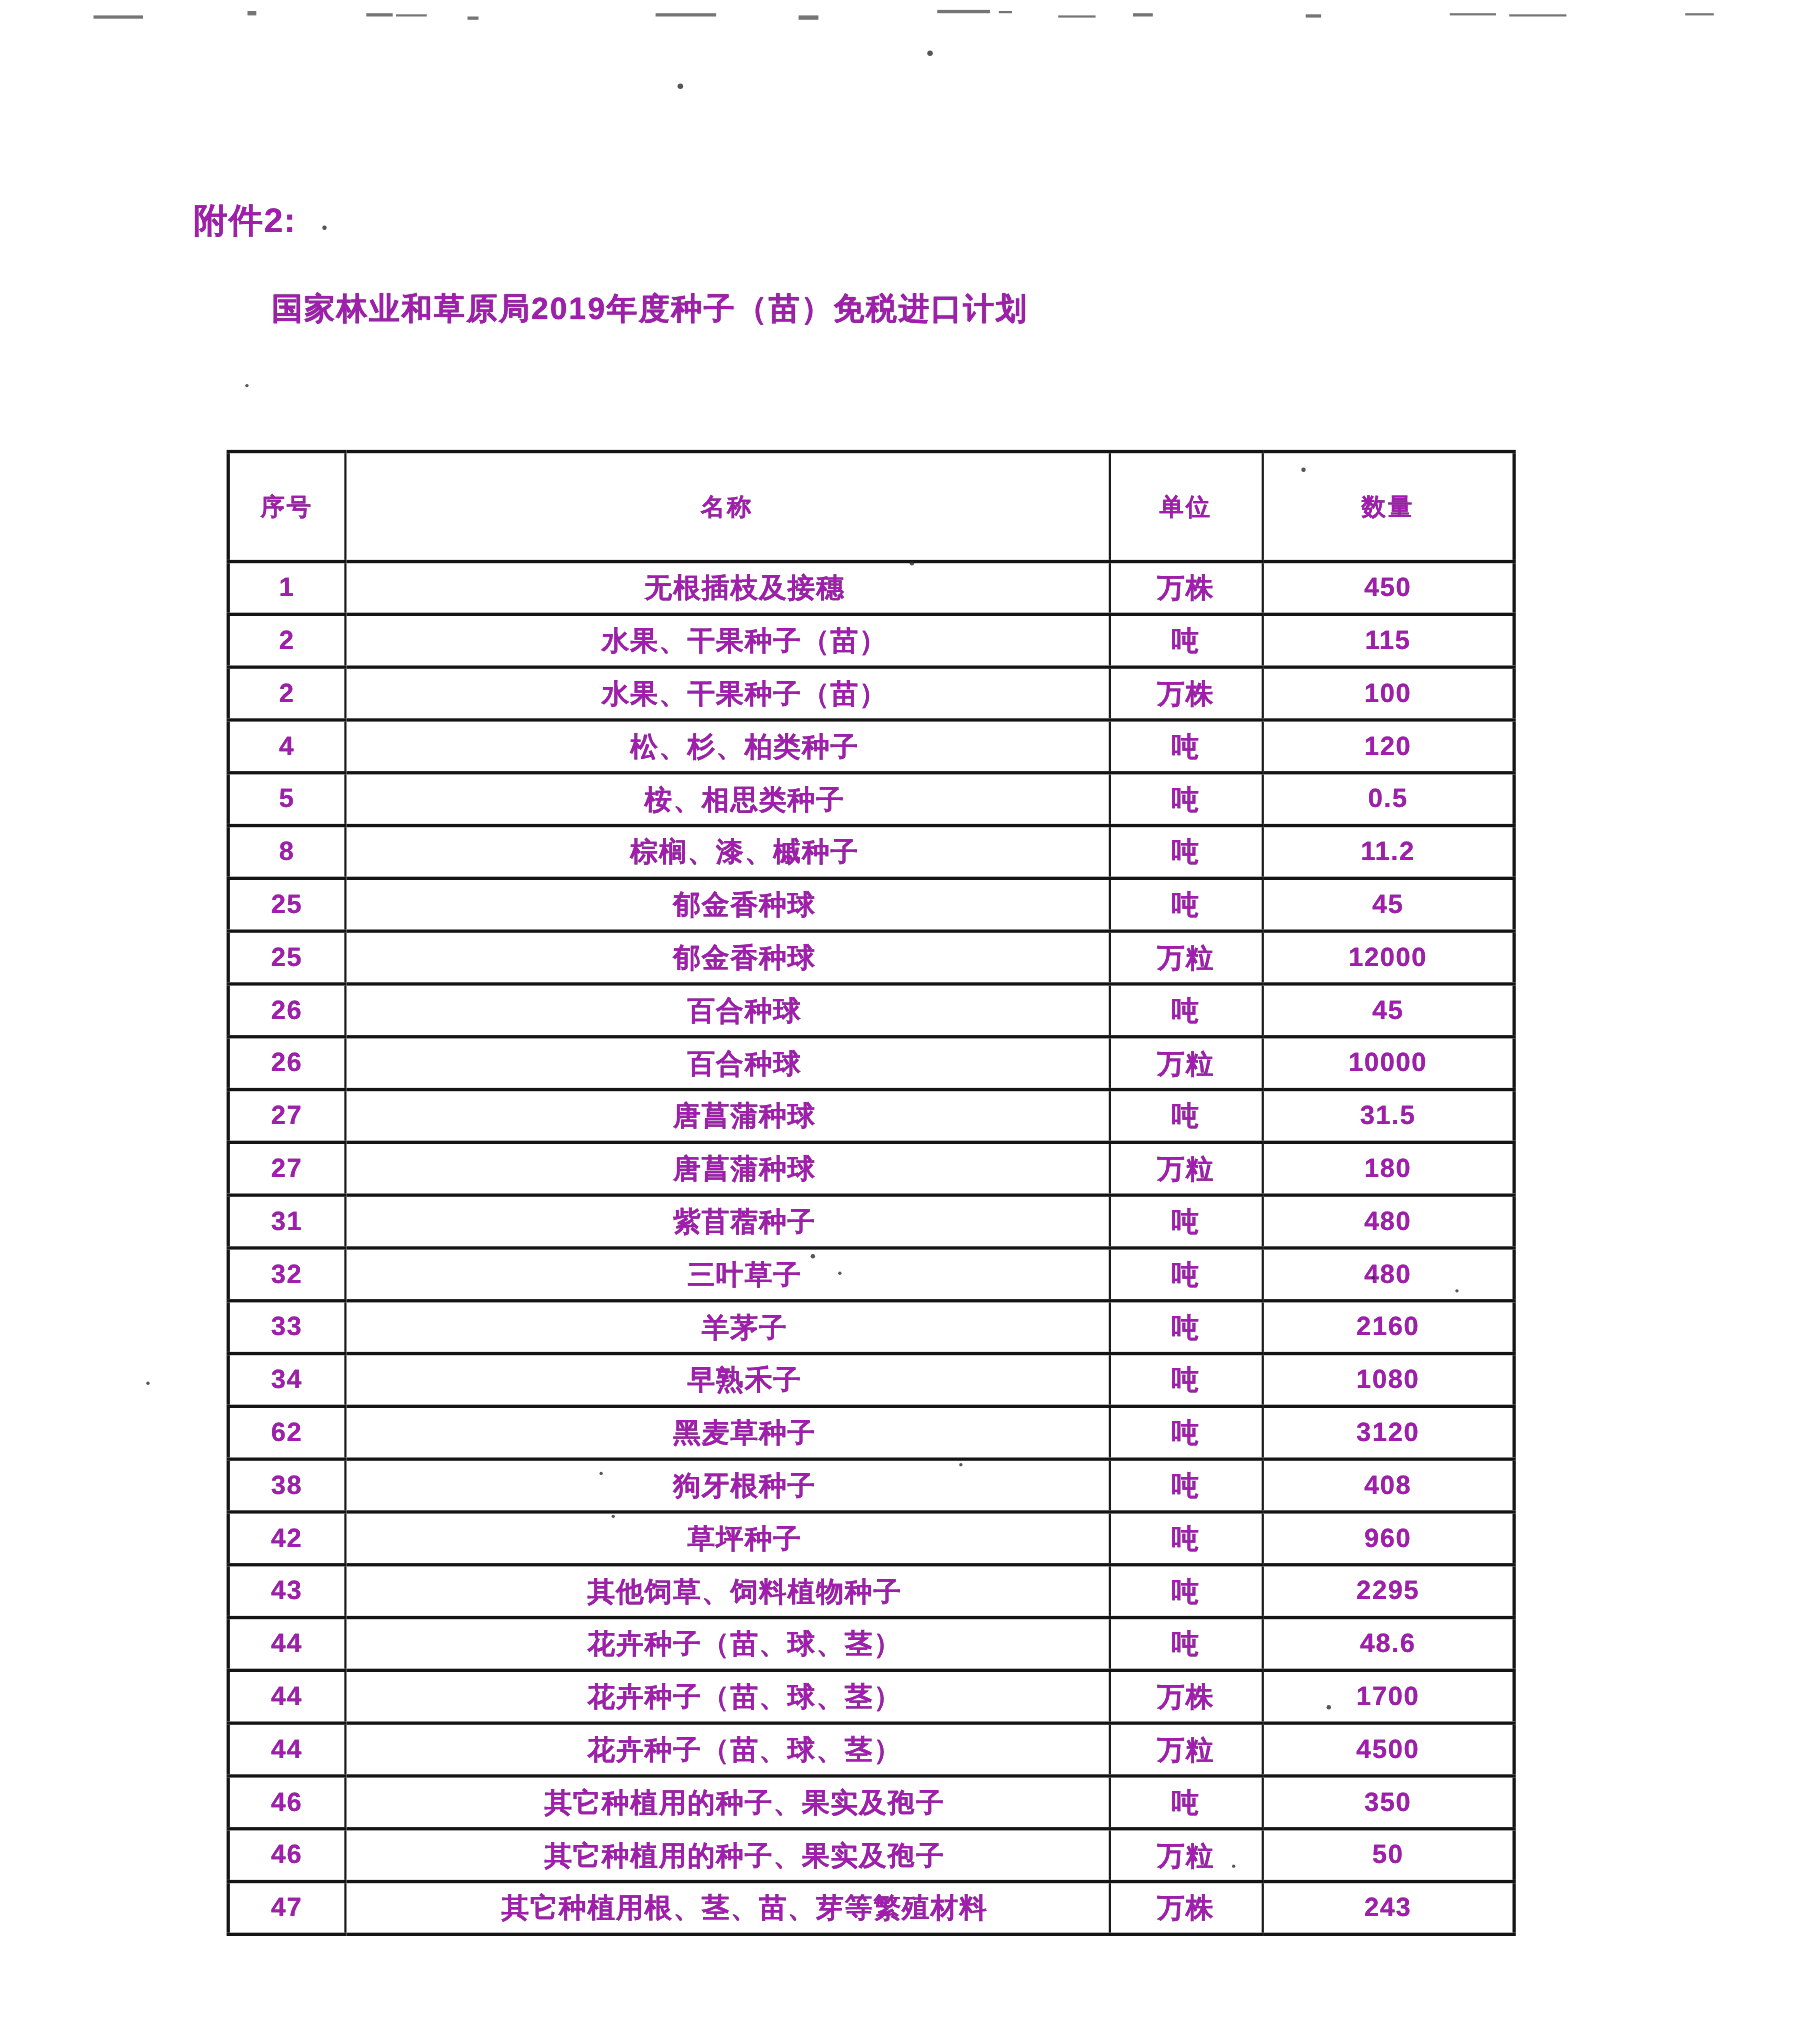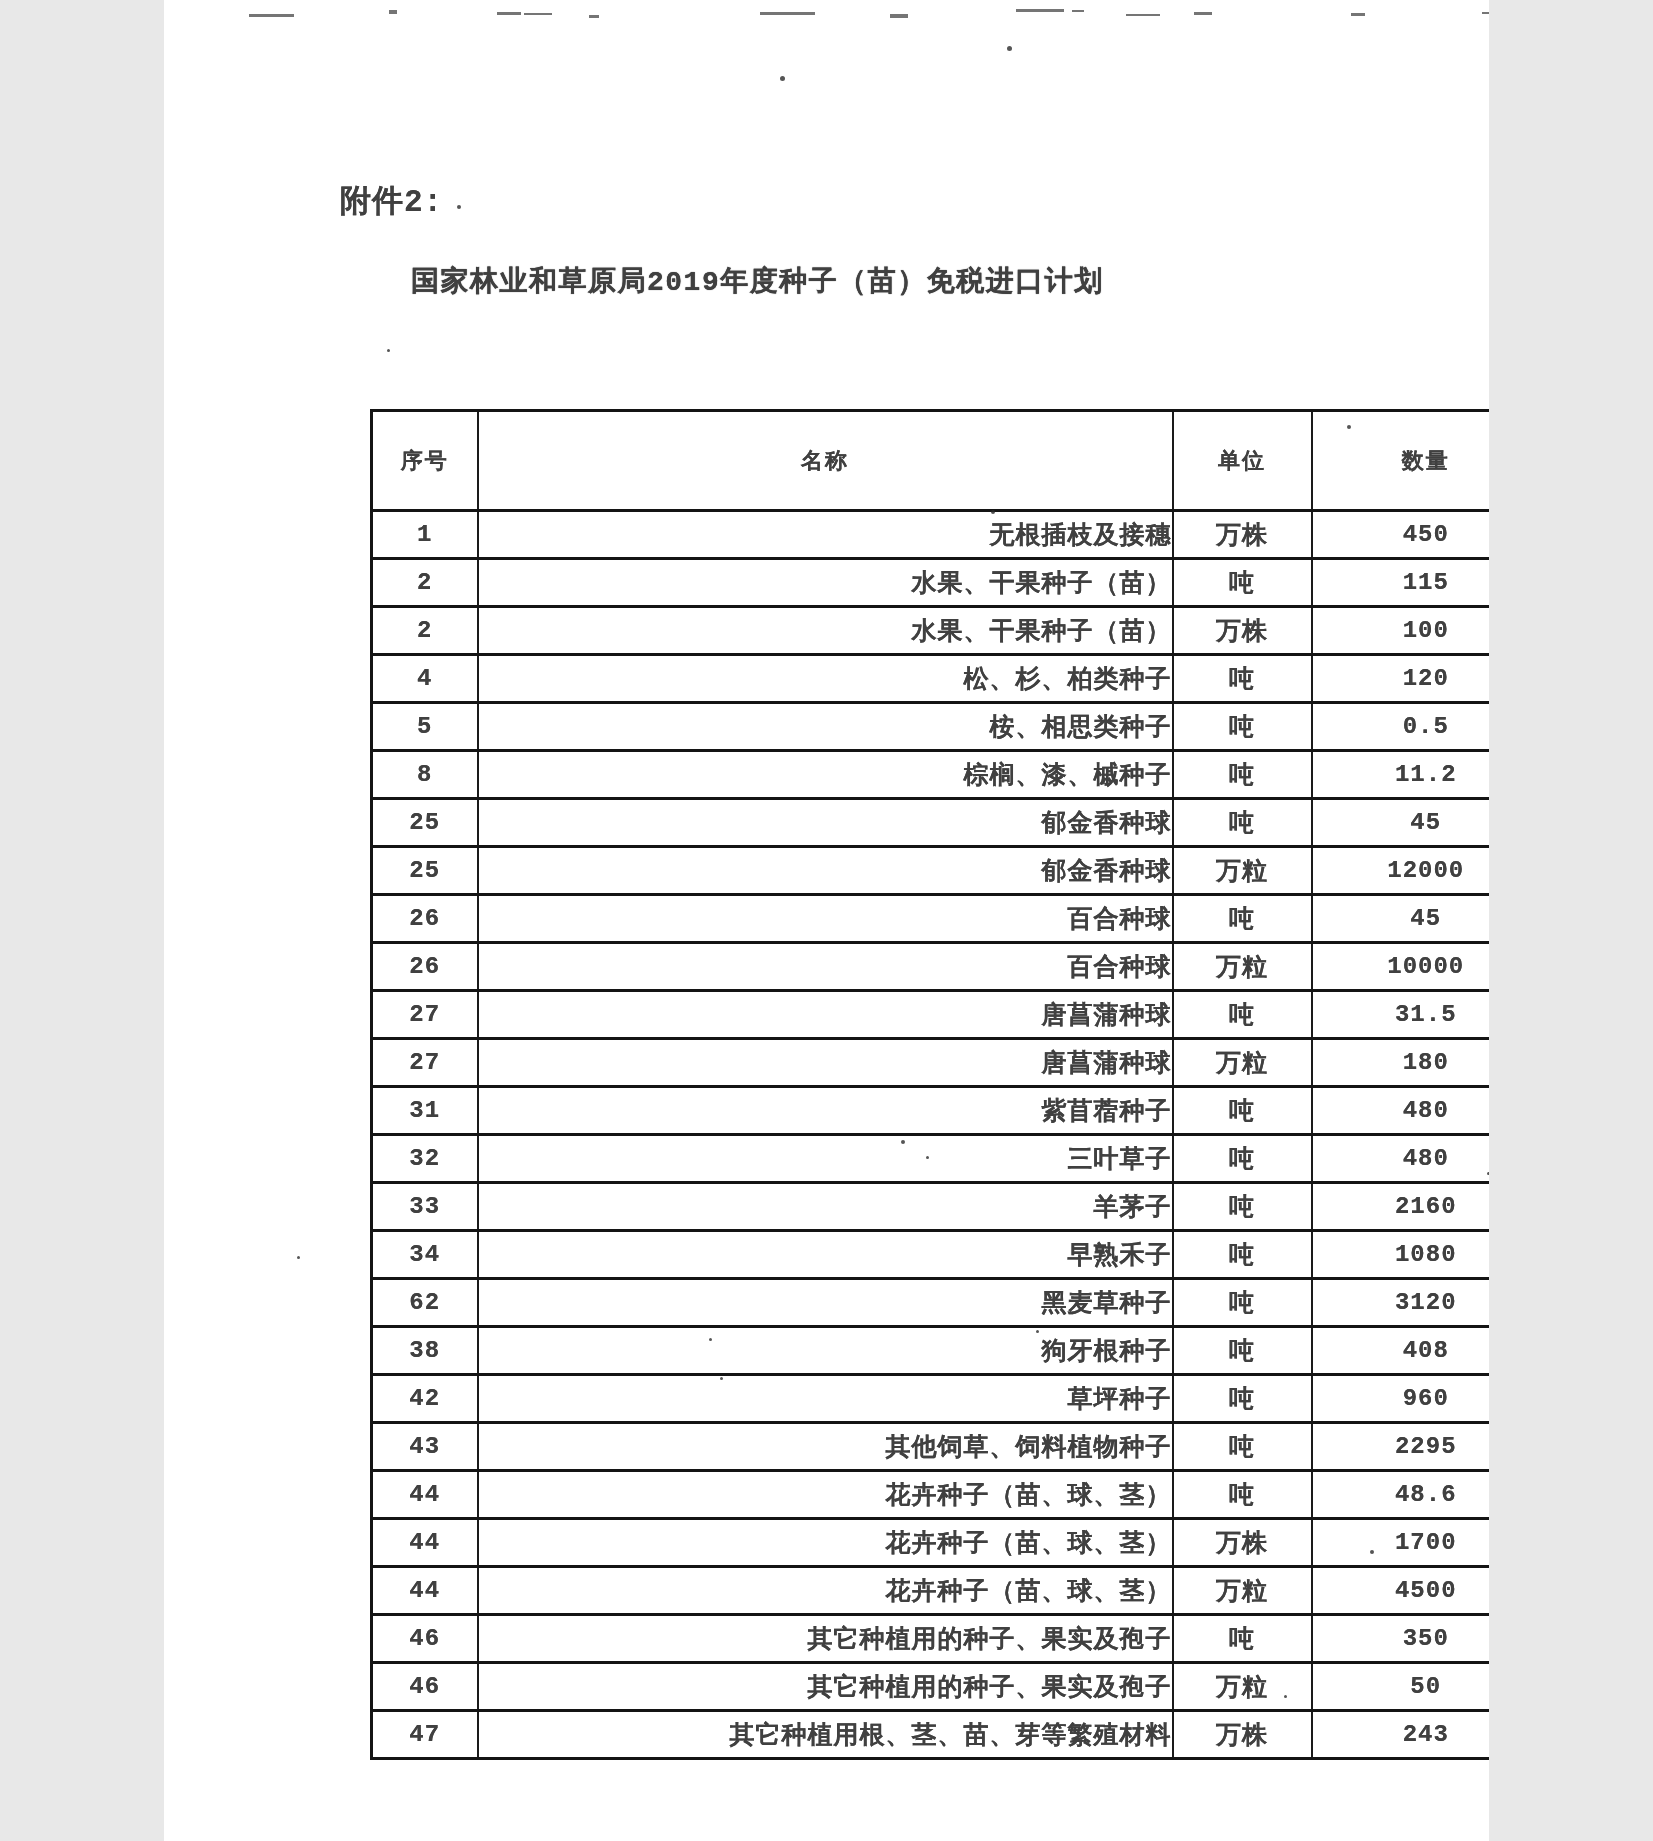--- a/index.html
+++ b/index.html
@@ -1,23 +1,23 @@
 <!DOCTYPE html>
 <html><head>
 <meta charset="utf-8">
 <style>
   html,body { margin:0; padding:0; background:#e8e8e8; }
   .page {
     position:relative;
-    width:1325px;
+    width:1653px;
     height:1841px;
     margin:0 auto;
     background:#ffffff;
-    font-family:Liberation Mono, monospace;
-    color:#404040;
+    font-family:Liberation Sans, sans-serif;
+    color:#a21caf;
     overflow:hidden;
   }
   .attachment {
     position:absolute;
     left:176px;
     top:180px;
     font-size:31px;
     font-weight:700;
     letter-spacing:1px;
     text-shadow:0 0 0.6px rgba(20,20,20,.75);
@@ -58,21 +58,21 @@
     font-size:22px;
     font-weight:700;
     letter-spacing:2px;
   }
   .doc-table td {
     height:45px;
     font-size:25px;
     font-weight:600;
   }
   .doc-table td.c-name {
-    text-align:right;
+    text-align:center;
     padding-left:32px;
     letter-spacing:1px;
   }
   .doc-table td.c-index, .doc-table td.c-qty {
     font-size:24px;
     letter-spacing:1px;
   }
   .doc-table td.c-unit {
     letter-spacing:1px;
     margin-left:19px;

